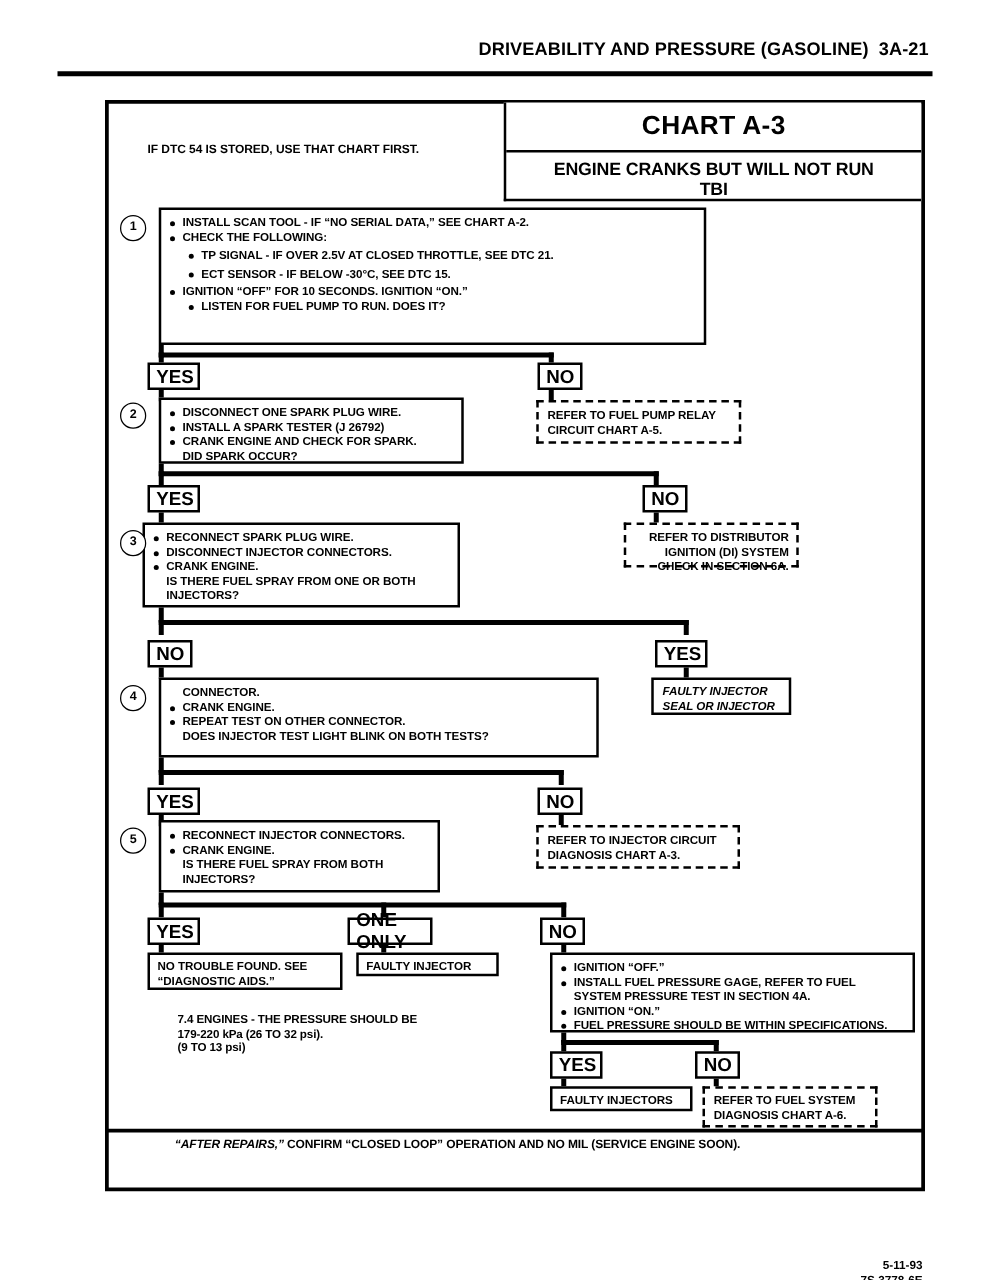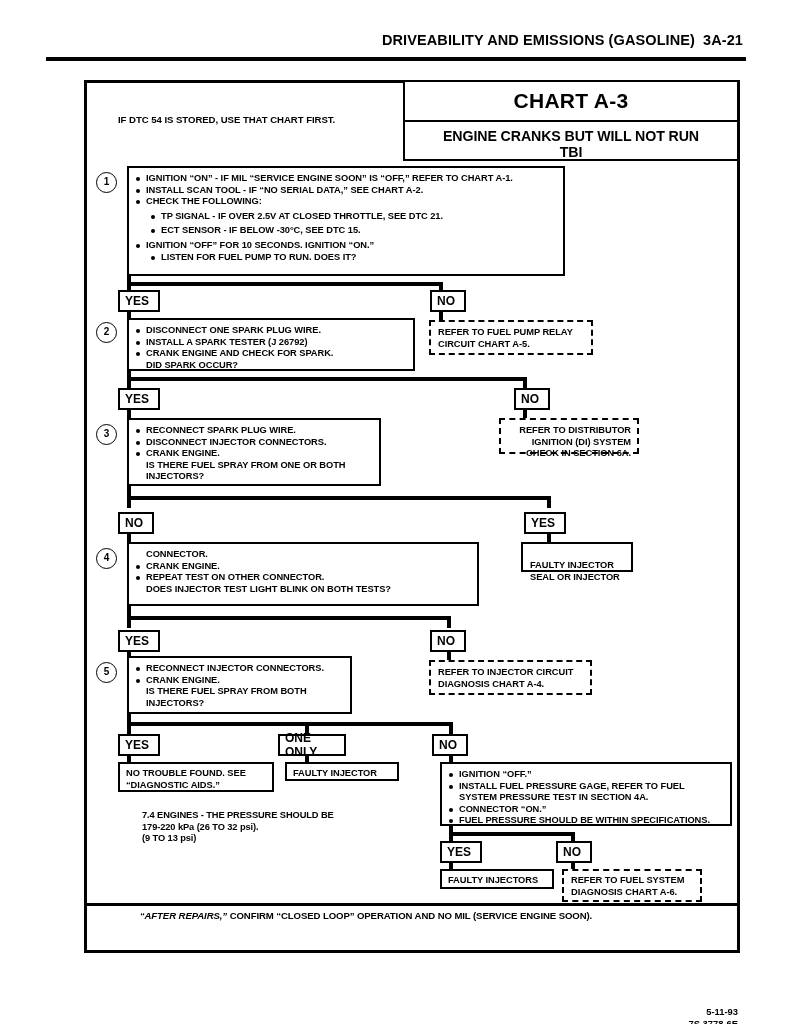--- a/index.html
+++ b/index.html
@@ -34,21 +34,21 @@
 
   
   .box{
     position:absolute;border:2px solid #000;background:#fff;
     box-sizing:border-box;font-size:9.3px;font-weight:bold;
     letter-spacing:-.05px;line-height:11.6px;
   }
   .dashed{border:2px dashed #000;}
   .tag{
     position:absolute;border:2px solid #000;background:#fff;
-    box-sizing:border-box;font-size:12px;font-weight:bold;
+    box-sizing:border-box;font-size:15px;font-weight:bold;
     display:flex;align-items:center;padding-left:5px;
     height:22px;z-index:5;
   }
   .vline{position:absolute;background:#000;width:4px;}
   .hline{position:absolute;background:#000;height:4px;}
   .stepnum{
     position:absolute;width:21px;height:21px;border:1.6px solid #000;
     border-radius:50%;box-sizing:border-box;background:#fff;
     font-size:10px;font-weight:bold;line-height:18px;text-align:center;
     z-index:6;
@@ -96,40 +96,39 @@
     position:absolute;left:660px;top:962px;width:78px;
     text-align:right;font-size:9.4px;font-weight:bold;line-height:11.5px;margin-top:44px;
   }
 </style>
 </head>
 <body>
 
 <div class="page">
 
   <div class="runhead">
-    <span>DRIVEABILITY AND EMISSIONS (GASOLINE)</span><span class="pg">3A-21</span>
+    <span>DRIVEABILITY AND PRESSURE (GASOLINE)</span><span class="pg">3A-21</span>
   </div>
   <div class="runrule"></div>
 
   <div class="frame"></div>
 
   <div class="titlebox">
     <div class="t1">CHART A-3</div>
     <div class="rule"></div>
     <div class="t2">
       <span>ENGINE CRANKS BUT WILL NOT RUN</span><br>
       <span>TBI</span>
     </div>
   </div>
   <div class="dtcnote">IF DTC 54 IS STORED, USE THAT CHART FIRST.</div>
 
   <div class="stepnum" style="left:96px;top:172px;">1</div>
   <div class="box pad" style="left:127px;top:166px;width:438px;height:110px;">
     <ul class="bl">
-      <li>IGNITION “ON” - IF MIL “SERVICE ENGINE SOON” IS “OFF,”  REFER TO CHART A-1.</li>
       <li>INSTALL SCAN TOOL - IF “NO SERIAL DATA,” SEE CHART A-2.</li>
       <li>CHECK THE FOLLOWING:</li>
       <li class="sub" style="margin-top:3px;">TP SIGNAL - IF OVER 2.5V AT CLOSED THROTTLE,  SEE DTC 21.</li>
       <li class="sub" style="margin-top:3px;">ECT SENSOR - IF BELOW -30°C, SEE DTC 15.</li>
       <li style="margin-top:3px;">IGNITION “OFF” FOR 10 SECONDS.  IGNITION “ON.”</li>
       <li class="sub">LISTEN FOR FUEL PUMP TO RUN.  DOES IT?</li>
     </ul>
   </div>
 
   <div class="vline" style="left:127px;top:276px;height:10px;"></div>
@@ -140,21 +139,21 @@
   <div class="tag" style="left:118px;top:290px;width:42px;">YES</div>
   <div class="tag" style="left:430px;top:290px;width:36px;">NO</div>
   <div class="vline" style="left:127px;top:311px;height:10px;"></div>
   <div class="vline" style="left:439px;top:311px;height:10px;"></div>
 
   <div class="box dashed pad" style="left:429px;top:320px;width:164px;height:35px;padding-top:5px;padding-left:7px;">
     <span>REFER TO FUEL PUMP RELAY CIRCUIT CHART A-5.</span>
   </div>
 
   <div class="stepnum" style="left:96px;top:322px;">2</div>
-  <div class="box pad" style="left:127px;top:318px;width:288px;height:53px;">
+  <div class="box pad" style="left:127px;top:318px;width:244px;height:53px;">
     <ul class="bl">
       <li>DISCONNECT ONE SPARK PLUG WIRE.</li>
       <li>INSTALL A SPARK TESTER (J 26792)</li>
       <li>CRANK ENGINE AND CHECK FOR SPARK.</li>
       <li class="cont">DID SPARK OCCUR?</li>
     </ul>
   </div>
   <div class="vline" style="left:127px;top:371px;height:10px;"></div>
   <div class="hline" style="left:127px;top:377px;width:400px;"></div>
   <div class="vline" style="left:127px;top:377px;height:12px;"></div>
@@ -163,40 +162,40 @@
   <div class="tag" style="left:118px;top:388px;width:42px;">YES</div>
   <div class="tag" style="left:514px;top:388px;width:36px;">NO</div>
   <div class="vline" style="left:127px;top:409px;height:10px;"></div>
   <div class="vline" style="left:523px;top:409px;height:10px;"></div>
 
   <div class="box dashed pad" style="left:499px;top:418px;width:140px;height:36px;padding-top:5px;padding-left:7px;text-align:right;">
     <span>REFER TO DISTRIBUTOR IGNITION (DI) SYSTEM CHECK IN SECTION 6A.</span>
   </div>
 
   <div class="stepnum" style="left:96px;top:424px;">3</div>
-  <div class="box pad" style="left:127px;top:418px;width:254px;height:68px;">
+  <div class="box pad" style="left:114px;top:418px;width:254px;height:68px;">
     <ul class="bl">
       <li>RECONNECT SPARK PLUG WIRE.</li>
       <li>DISCONNECT INJECTOR CONNECTORS.</li>
       <li>CRANK ENGINE.</li>
       <li class="cont">IS THERE FUEL SPRAY FROM ONE OR BOTH</li>
       <li class="cont">INJECTORS?</li>
     </ul>
   </div>
   <div class="vline" style="left:127px;top:486px;height:12px;"></div>
   <div class="hline" style="left:127px;top:496px;width:424px;"></div>
   <div class="vline" style="left:127px;top:496px;height:12px;"></div>
   <div class="vline" style="left:547px;top:496px;height:12px;"></div>
 
   <div class="tag" style="left:118px;top:512px;width:36px;">NO</div>
   <div class="tag" style="left:524px;top:512px;width:42px;">YES</div>
   <div class="vline" style="left:127px;top:533px;height:10px;"></div>
   <div class="vline" style="left:547px;top:533px;height:10px;"></div>
 
-  <div class="box pad" style="left:521px;top:542px;width:112px;height:30px;padding-top:16px;padding-left:7px;">
+  <div class="box pad" style="left:521px;top:542px;width:112px;height:30px;padding-top:4px;padding-left:7px;font-style:italic;">
     <span>FAULTY INJECTOR SEAL OR INJECTOR</span>
   </div>
 
   <div class="stepnum" style="left:96px;top:548px;">4</div>
   <div class="box pad" style="left:127px;top:542px;width:352px;height:64px;">
     <ul class="bl">
       <li class="cont">CONNECTOR.</li>
       <li>CRANK ENGINE.</li>
       <li>REPEAT TEST ON OTHER CONNECTOR.</li>
       <li class="cont">DOES INJECTOR TEST LIGHT BLINK ON BOTH TESTS?</li>
@@ -206,21 +205,21 @@
   <div class="hline" style="left:127px;top:616px;width:324px;"></div>
   <div class="vline" style="left:127px;top:616px;height:12px;"></div>
   <div class="vline" style="left:447px;top:616px;height:12px;"></div>
 
   <div class="tag" style="left:118px;top:630px;width:42px;">YES</div>
   <div class="tag" style="left:430px;top:630px;width:36px;">NO</div>
   <div class="vline" style="left:127px;top:651px;height:10px;"></div>
   <div class="vline" style="left:447px;top:651px;height:10px;"></div>
 
   <div class="box dashed pad" style="left:429px;top:660px;width:163px;height:35px;padding-top:5px;padding-left:7px;">
-    <span>REFER TO INJECTOR CIRCUIT DIAGNOSIS CHART A-4.</span>
+    <span>REFER TO INJECTOR CIRCUIT DIAGNOSIS CHART A-3.</span>
   </div>
 
   <div class="stepnum" style="left:96px;top:662px;">5</div>
   <div class="box pad" style="left:127px;top:656px;width:225px;height:58px;">
     <ul class="bl">
       <li>RECONNECT INJECTOR CONNECTORS.</li>
       <li>CRANK ENGINE.</li>
       <li class="cont">IS THERE FUEL SPRAY FROM BOTH</li>
       <li class="cont">INJECTORS?</li>
     </ul>
@@ -245,21 +244,21 @@
 
   <div class="box pad" style="left:285px;top:762px;width:114px;height:19px;padding-top:4px;padding-left:6px;">
     <span>FAULTY INJECTOR</span>
   </div>
 
   <div class="box pad" style="left:440px;top:762px;width:292px;height:64px;">
     <ul class="bl">
       <li>IGNITION “OFF.”</li>
       <li>INSTALL FUEL PRESSURE GAGE, REFER TO FUEL</li>
       <li class="cont">SYSTEM PRESSURE TEST IN SECTION 4A.</li>
-      <li>CONNECTOR “ON.”</li>
+      <li>IGNITION “ON.”</li>
       <li>FUEL PRESSURE SHOULD BE WITHIN SPECIFICATIONS.</li>
     </ul>
   </div>
   <div class="vline" style="left:449px;top:826px;height:8px;"></div>
   <div class="hline" style="left:449px;top:832px;width:126px;"></div>
   <div class="vline" style="left:449px;top:832px;height:10px;"></div>
   <div class="vline" style="left:571px;top:832px;height:10px;"></div>
 
   <div class="tag" style="left:440px;top:841px;width:42px;">YES</div>
   <div class="tag" style="left:556px;top:841px;width:36px;">NO</div>

